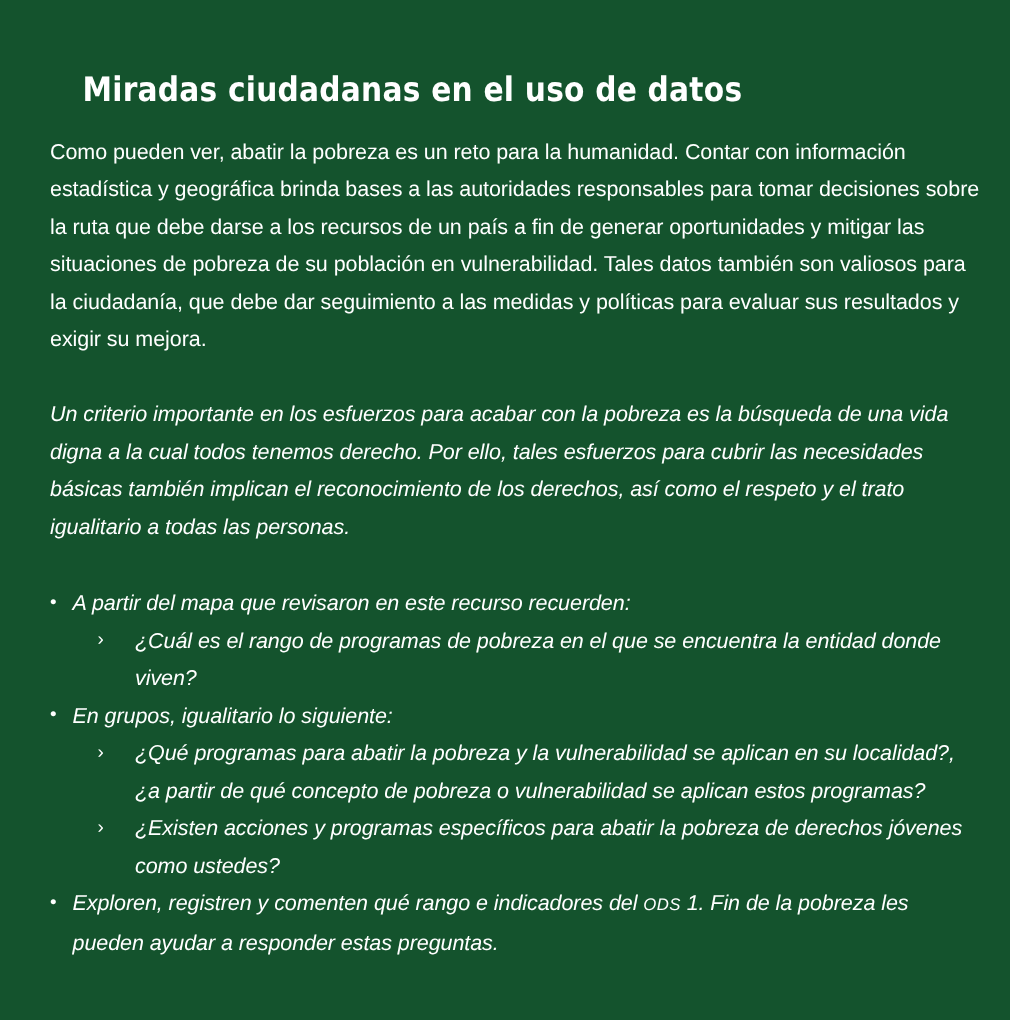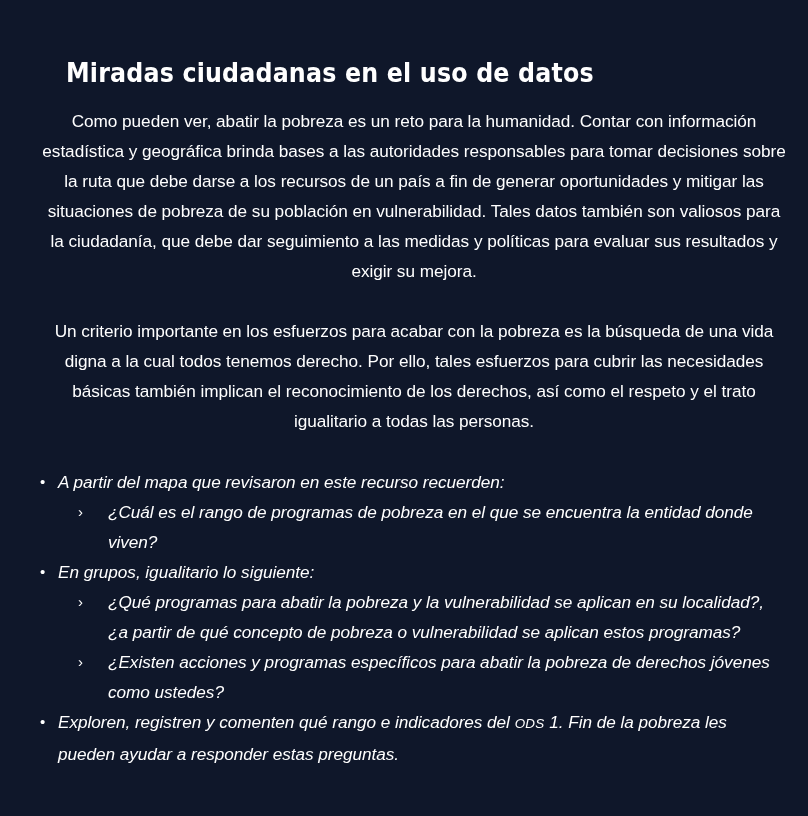--- a/index.html
+++ b/index.html
@@ -49,23 +49,22 @@
     width: 748px;
   }
 
   .para {
     color: #ffffff;
     font-family: "Liberation Sans", sans-serif;
     font-size: 17.2px;
     line-height: 30px;
     letter-spacing: -0.05px;
     margin: 0 0 30px 0;
-    text-align: center;
   }
-  .para:last-child { margin-bottom: 0; }
+  .para:last-child { margin-bottom: 0; font-style: italic; }
 
   
   #list {
     position: absolute;
     left: 40px;
     top: 467px;
     width: 748px;
   }
 
   .item {
@@ -112,21 +111,21 @@
 
   .smallcaps {
     font-size: 0.78em;
     letter-spacing: 0.3px;
     text-align: center;
   }
 </style>
 </head>
 <body>
 
-<div id="page" style="background: #0f172a;">
+<div id="page" style="background: #14532d;">
 
   <h1 id="title">Miradas ciudadanas en el uso de datos</h1>
 
   <div id="body">
       <p class="para">Como pueden ver, abatir la pobreza es un reto para la humanidad. Contar con información estadística y geográfica brinda bases a las autoridades responsables para tomar decisiones sobre la ruta que debe darse a los recursos de un país a fin de generar oportunidades y mitigar las situaciones de pobreza de su población en vulnerabilidad. Tales datos también son valiosos para la ciudadanía, que debe dar seguimiento a las medidas y políticas para evaluar sus resultados y exigir su mejora.</p>
       <p class="para">Un criterio importante en los esfuerzos para acabar con la pobreza es la búsqueda de una vida digna a la cual todos tenemos derecho. Por ello, tales esfuerzos para cubrir las necesidades básicas también implican el reconocimiento de los derechos, así como el respeto y el trato igualitario a todas las personas.</p>
     </div>
 
   <div id="list">
       <div class="item lvl1">

